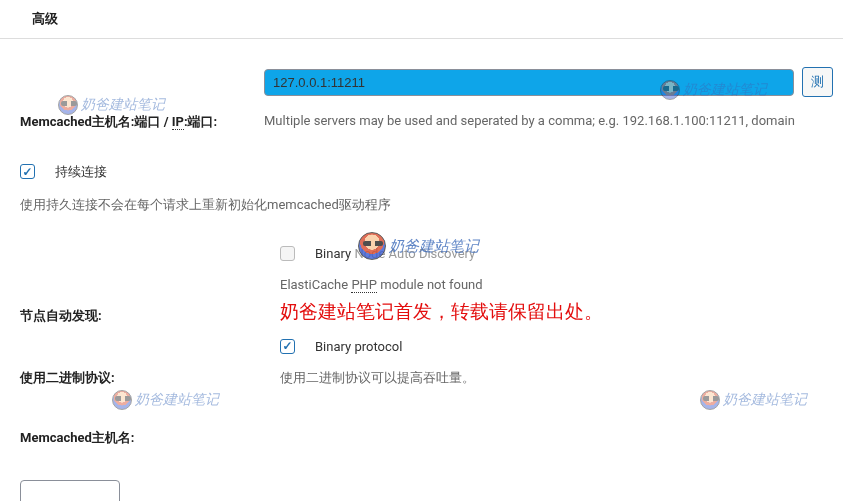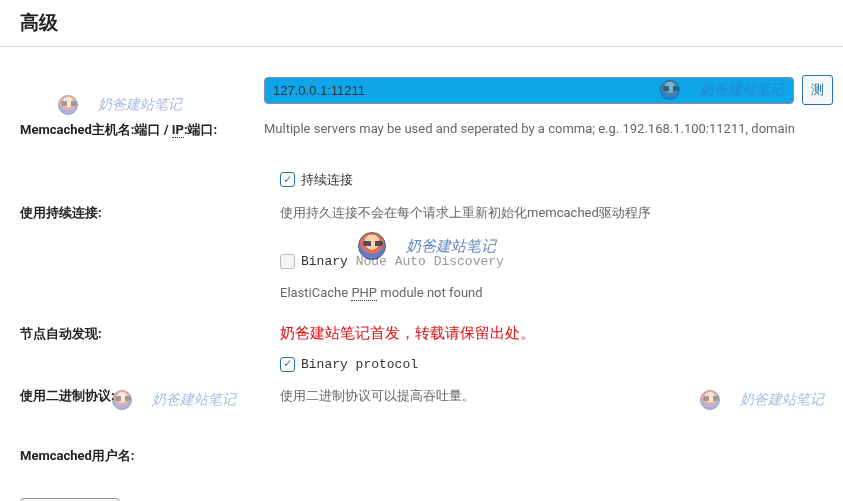--- a/index.html
+++ b/index.html
@@ -11,22 +11,22 @@
       font-family: -apple-system, BlinkMacSystemFont, "Segoe UI", Roboto, "Helvetica Neue", Arial, sans-serif;
       font-size: 13px;
       color: #333;
       background: #fff;
       position: relative;
       width: 843px;
       height: 501px;
       overflow: hidden;
     }
     .section-header {
-      padding: 10px 20px;
-      font-size: 19px;
+      padding: 10px 32px;
+      font-size: 13px;
       font-weight: bold;
       border-bottom: 1px solid #ddd;
       color: #222;
     }
     .form-row {
       display: flex;
       align-items: flex-end;
       padding: 12px 0 0 20px;
       min-height: 40px;
     }
@@ -65,22 +65,21 @@
     }
     .desc {
       color: #666;
       font-size: 13px;
       margin-top: 14px;
       line-height: 1.5;
     }
     .checkbox-line {
       display: flex;
       align-items: center;
-      gap: 6px;
-      font-family: Liberation Mono, monospace;
+      gap: 20px;
     }
     .checkbox {
       width: 15px;
       height: 15px;
       border: 1.5px solid #2271b1;
       border-radius: 3px;
       display: inline-flex;
       align-items: center;
       justify-content: center;
       background: #fff;
@@ -113,33 +112,33 @@
       font-size: 13px;
       cursor: pointer;
       margin-left: 8px;
     }
     .input-row-wrap {
       display: flex;
       align-items: center;
     }
     .red-note {
       color: #e30e0e;
-      font-size: 15px;
-      margin-top: 21px;
+      font-size: 19px;
+      margin-top: 4px;
     }
     .watermark {
       position: absolute;
       opacity: 0.45;
       pointer-events: none;
       font-size: 14px;
       color: #3968b8;
       font-style: italic;
       display: flex;
       align-items: center;
-      gap: 20px;
+      gap: 3px;
       z-index: 5;
     }
     .wm-head {
       width: 20px;
       height: 20px;
       border-radius: 50%;
       background: radial-gradient(circle at 50% 35%, #f9c89a 35%, #d84b2f 36% 55%, #3a5bd0 56% 100%);
       border: 1px solid #333;
       position: relative;
     }
@@ -172,21 +171,20 @@
       <input type="text" class="text-input" value="127.0.0.1:11211" style="">
       <button class="test-btn">测</button>
     </div>
     <div class="desc">Multiple servers may be used and seperated by a comma; e.g. 192.168.1.100:11211, domain</div>
   </div>
 </div>
 
 <div class="row-spacer"></div>
 
 <div class="form-row">
-  <div class="form-label">使用持续连接:</div>
   <div class="form-field">
     <div class="checkbox-line">
       <span class="checkbox checked"></span>
       <span class="check-label">持续连接</span>
     </div>
     <div class="desc">使用持久连接不会在每个请求上重新初始化memcached驱动程序</div>
   </div>
 </div>
 
 <div class="row-spacer"></div>
@@ -215,21 +213,21 @@
       <span class="checkbox checked"></span>
       <span class="check-label">Binary protocol</span>
     </div>
     <div class="desc">使用二进制协议可以提高吞吐量。</div>
   </div>
 </div>
 
 <div class="row-spacer"></div>
 
 <div class="form-row">
-  <div class="form-label">Memcached用户名:</div>
+  <div class="form-label">Memcached主机名:</div>
 </div>
 
 <div class="row-spacer"></div>
 
 <div class="form-row">
   <div class="form-field">
     <input type="text" class="text-input-small" value="" style="">
   </div>
 </div>
 

